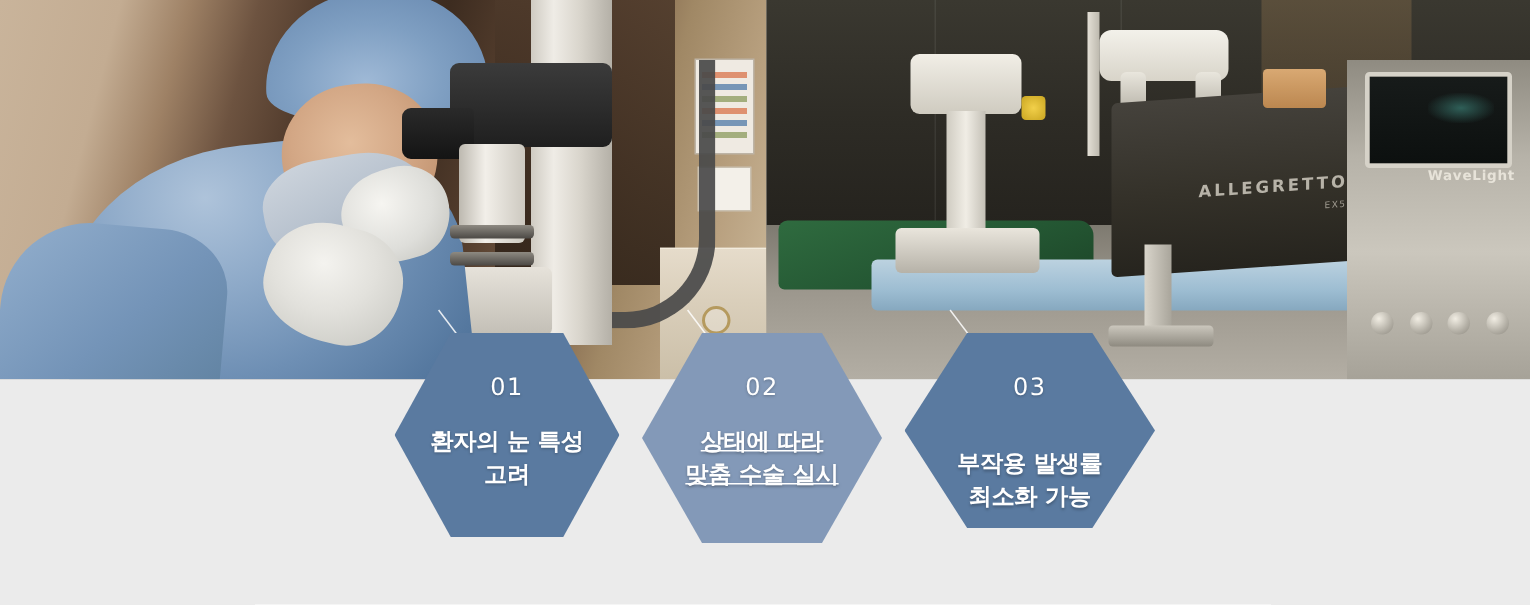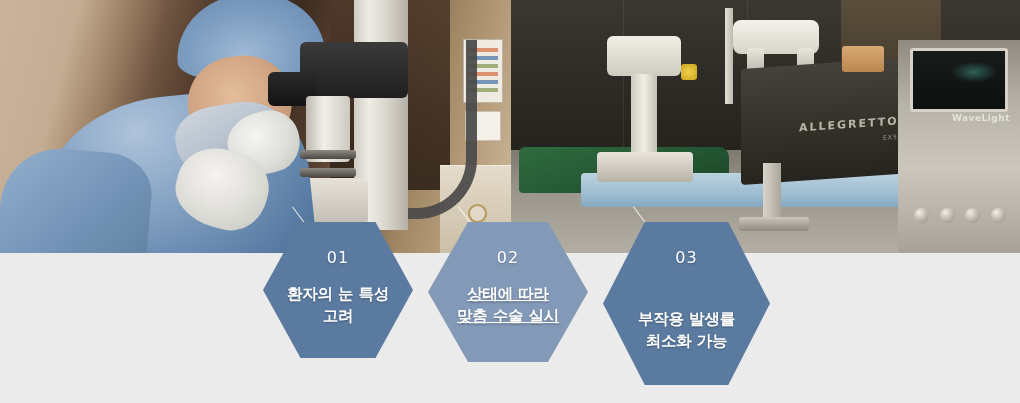--- a/index.html
+++ b/index.html
@@ -359,28 +359,28 @@
   }
   .hex-tick {
     position: absolute;
     width: 1px;
     background: rgba(255,255,255,.85);
     transform-origin: top left;
   }
 
   #hex1 { left: 263px; top: 222px; width: 150px; height: 136px; background: #5a7aa0; }
   #hex2 { left: 428px; top: 222px; width: 160px; height: 140px; background: #8399b8; }
-  #hex3 { left: 603px; top: 222px; width: 167px; height: 163px; background: #5a7aa0; gap: 25px; }
+  #hex3 { left: 603px; top: 222px; width: 167px; height: 130px; background: #5a7aa0; }
 
   #hex1 .hex-num { margin-top: 28px; }
   #hex2 .hex-num { margin-top: 28px; }
   #hex3 .hex-num { margin-top: 28px; }
   #hex1 .hex-text { margin-top: 17px; }
   #hex2 .hex-text { margin-top: 17px; text-decoration: underline; }
-  #hex3 .hex-text { margin-top: 17px; }
+  #hex3 .hex-text { margin-top: 32px; }
 
   
   .tick1 { left: 292px; top: 207px; height: 44px; transform: rotate(-37deg); }
   .tick2 { left: 458px; top: 207px; height: 44px; transform: rotate(-37deg); }
   .tick3 { left: 633px; top: 207px; height: 46px; transform: rotate(-37deg); }
 </style>
 </head>
 <body>
 
 <div id="stage">

